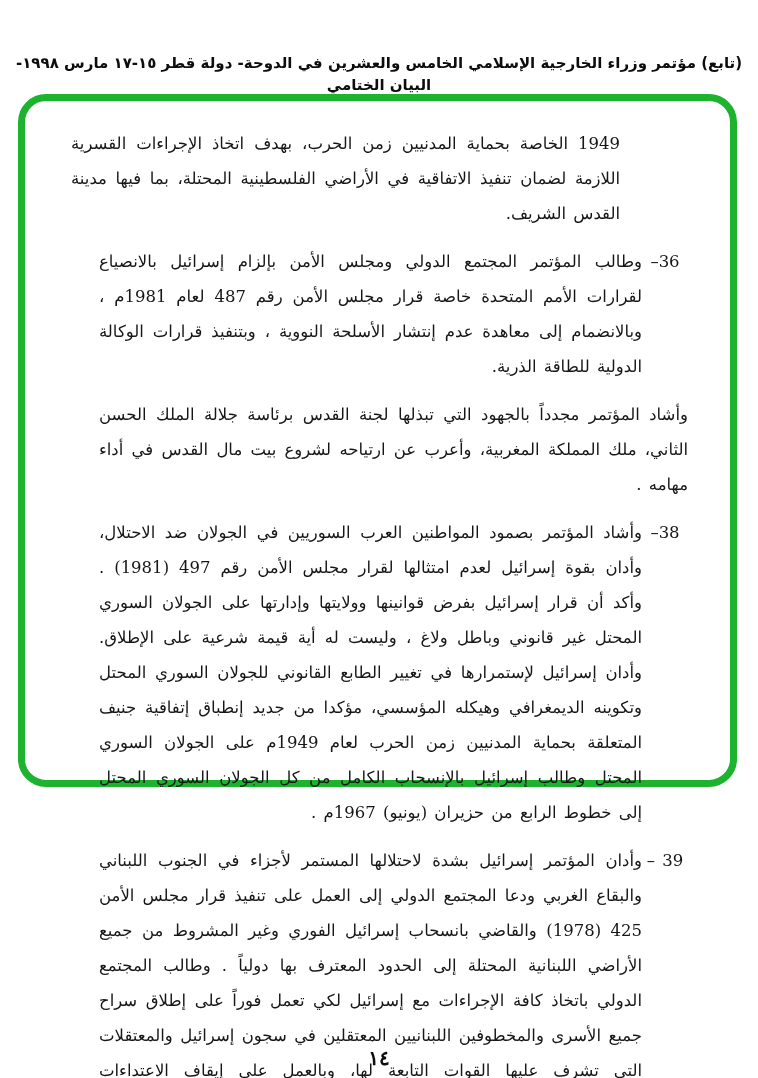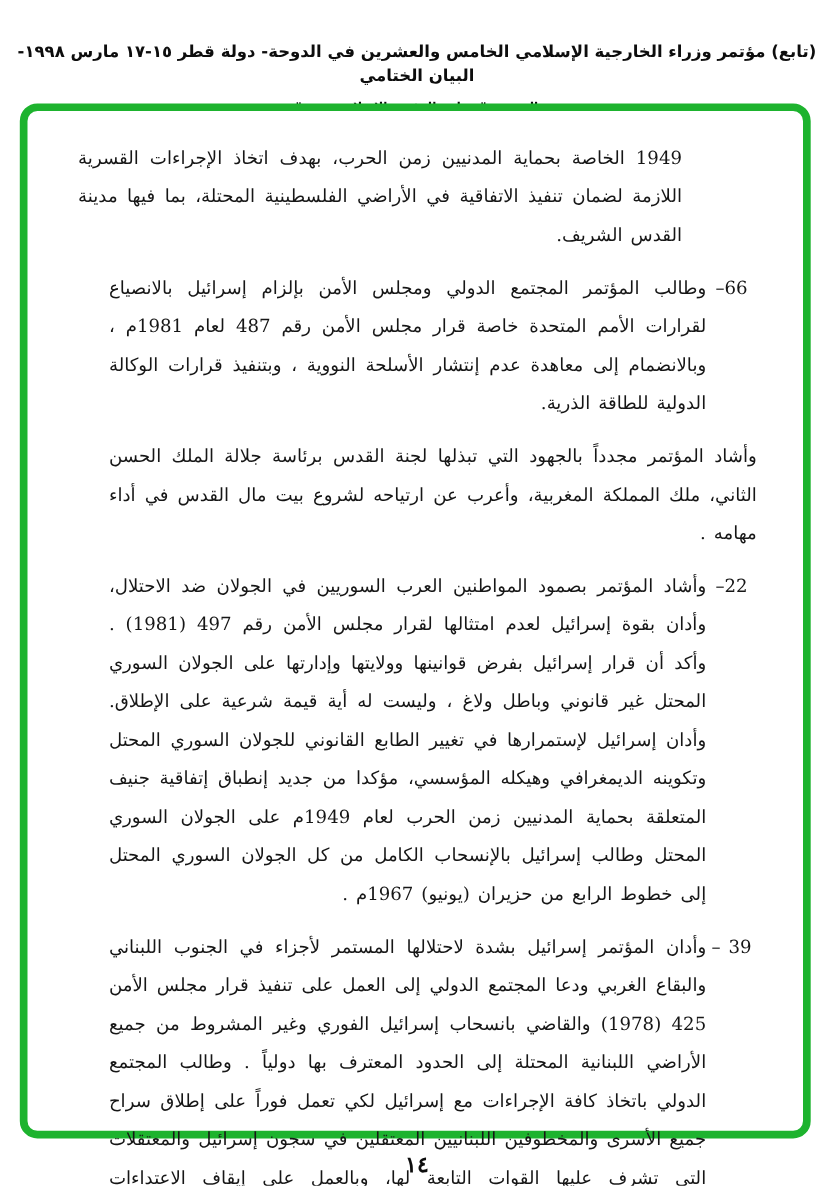--- a/index.html
+++ b/index.html
@@ -4,36 +4,36 @@
 <style>
   html,body{margin:0;padding:0;background:#ffffff;}
   body{
     width:758px;height:1078px;position:relative;overflow:hidden;
     font-family:"DejaVu Serif","Liberation Serif",serif;
     color:#161616;
   }
   .page{position:relative;width:758px;height:1078px;direction:rtl;}
 
   
-  .hdr{position:absolute;top:0;left:0;width:758px;text-align:center;padding-top:36px;}
+  .hdr{position:absolute;top:16px;left:0;width:758px;text-align:center;padding-top:36px;}
   .hdr-title{
     font-family:"DejaVu Sans","Liberation Sans",sans-serif;
     font-weight:700;font-size:15px;line-height:22px;color:#0d0d0d;
     padding:0 14px;
   }
   .hdr-source{
     font-family:"DejaVu Sans","Liberation Sans",sans-serif;
     font-weight:700;font-size:11px;margin-top:11px;color:#0d0d0d;
   }
 
   
   .frame{
-    position:absolute;left:18px;top:94px;width:719px;height:941px;
+    position:absolute;left:18px;top:94px;width:719px;height:693px;
     box-sizing:border-box;
-    border:7px solid #1db32e;border-radius:16px;background:#ffffff;
+    border:7px solid #1db32e;border-radius:28px;background:#ffffff;
   }
   .doc-body{
     box-sizing:border-box;width:100%;height:100%;
     padding:25px 42px 0 46px;
     font-size:16.5px;line-height:35px;word-spacing:2px;
   }
   .intro{
     margin:0 68px 0 0;
     text-align:justify;text-justify:inter-word;
   }
@@ -61,30 +61,30 @@
   <div class="hdr">
     <div class="hdr-title">(تابع) مؤتمر وزراء الخارجية الإسلامي الخامس والعشرين في الدوحة- دولة قطر ١٥-١٧ مارس ١٩٩٨- البيان الختامي</div>
     <div class="hdr-source">المصدر: "منظمة المؤتمر الإسلامي، جدة"</div>
   </div>
 
   <div class="frame">
     <div class="doc-body">
       <p class="intro">1949 الخاصة بحماية المدنيين زمن الحرب، بهدف اتخاذ الإجراءات القسرية اللازمة لضمان تنفيذ الاتفاقية في الأراضي الفلسطينية المحتلة، بما فيها مدينة القدس الشريف.</p>
       <div>
   <div class="para">
-    <span class="marker" dir="ltr">–66</span>
+    <span class="marker" dir="ltr">–36</span>
     <span class="ptext">وطالب المؤتمر المجتمع الدولي ومجلس الأمن بإلزام إسرائيل بالانصياع لقرارات الأمم المتحدة خاصة قرار مجلس الأمن رقم 487 لعام 1981م ، وبالانضمام إلى معاهدة عدم إنتشار الأسلحة النووية ، وبتنفيذ قرارات الوكالة الدولية للطاقة الذرية.</span>
   </div>
 
   <div class="para">
     <span class="ptext">وأشاد المؤتمر مجدداً بالجهود التي تبذلها لجنة القدس برئاسة جلالة الملك الحسن الثاني، ملك المملكة المغربية، وأعرب عن ارتياحه لشروع بيت مال القدس في أداء مهامه .</span>
   </div>
 
   <div class="para">
-    <span class="marker" dir="ltr">–22</span>
+    <span class="marker" dir="ltr">–38</span>
     <span class="ptext">وأشاد المؤتمر بصمود المواطنين العرب السوريين في الجولان ضد الاحتلال، وأدان بقوة إسرائيل لعدم امتثالها لقرار مجلس الأمن رقم 497 (1981) . وأكد أن قرار إسرائيل بفرض قوانينها وولايتها وإدارتها على الجولان السوري المحتل غير قانوني وباطل ولاغ ، وليست له أية قيمة شرعية على الإطلاق. وأدان إسرائيل لإستمرارها في تغيير الطابع القانوني للجولان السوري المحتل وتكوينه الديمغرافي وهيكله المؤسسي، مؤكدا من جديد إنطباق إتفاقية جنيف المتعلقة بحماية المدنيين زمن الحرب لعام 1949م على الجولان السوري المحتل وطالب إسرائيل بالإنسحاب الكامل من كل الجولان السوري المحتل إلى خطوط الرابع من حزيران (يونيو) 1967م .</span>
   </div>
 
   <div class="para">
     <span class="marker" dir="ltr">– 39</span>
     <span class="ptext">وأدان المؤتمر إسرائيل بشدة لاحتلالها المستمر لأجزاء في الجنوب اللبناني والبقاع الغربي ودعا المجتمع الدولي إلى العمل على تنفيذ قرار مجلس الأمن 425 (1978) والقاضي بانسحاب إسرائيل الفوري وغير المشروط من جميع الأراضي اللبنانية المحتلة إلى الحدود المعترف بها دولياً . وطالب المجتمع الدولي باتخاذ كافة الإجراءات مع إسرائيل لكي تعمل فوراً على إطلاق سراح جميع الأسرى والمخطوفين اللبنانيين المعتقلين في سجون إسرائيل والمعتقلات التي تشرف عليها القوات التابعة لها، وبالعمل على إيقاف الاعتداءات والممارسات الإسرائيلية اللاإنسانية ضد الأهالي العزل في الأراضي اللبنانية، وأكد الدعم والتأييد لجهود الدولة اللبنانية في بسط سيادتها على كامل أراضيها بما في ذلك القسم المحتل من قبل إسرائيل في جنوب لبنان والبقاع الغربي .</span>
   </div>
 </div>
     </div>
   </div>

